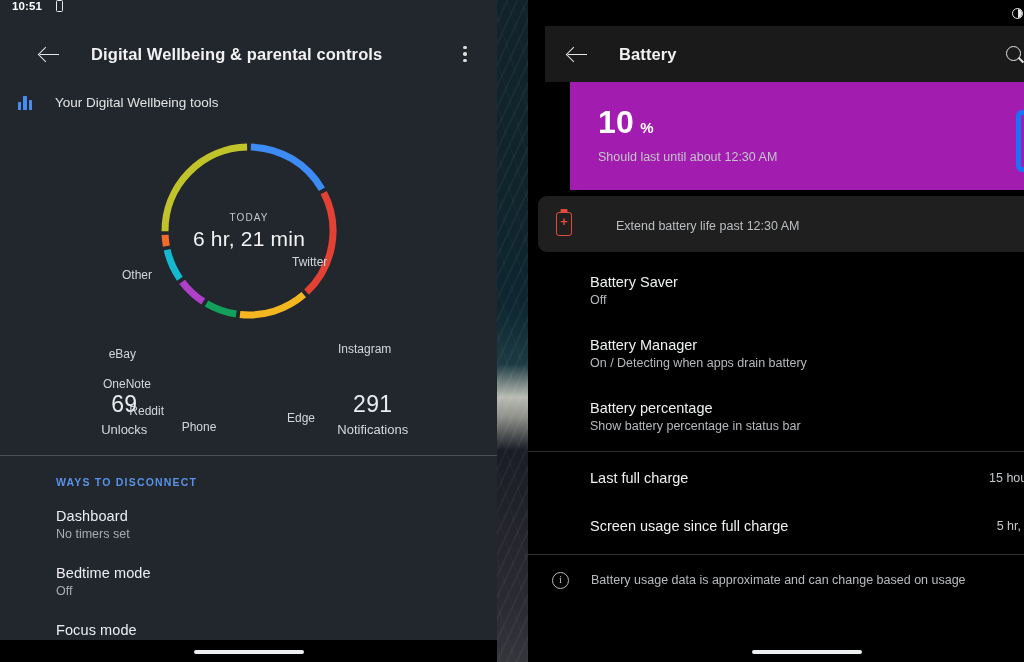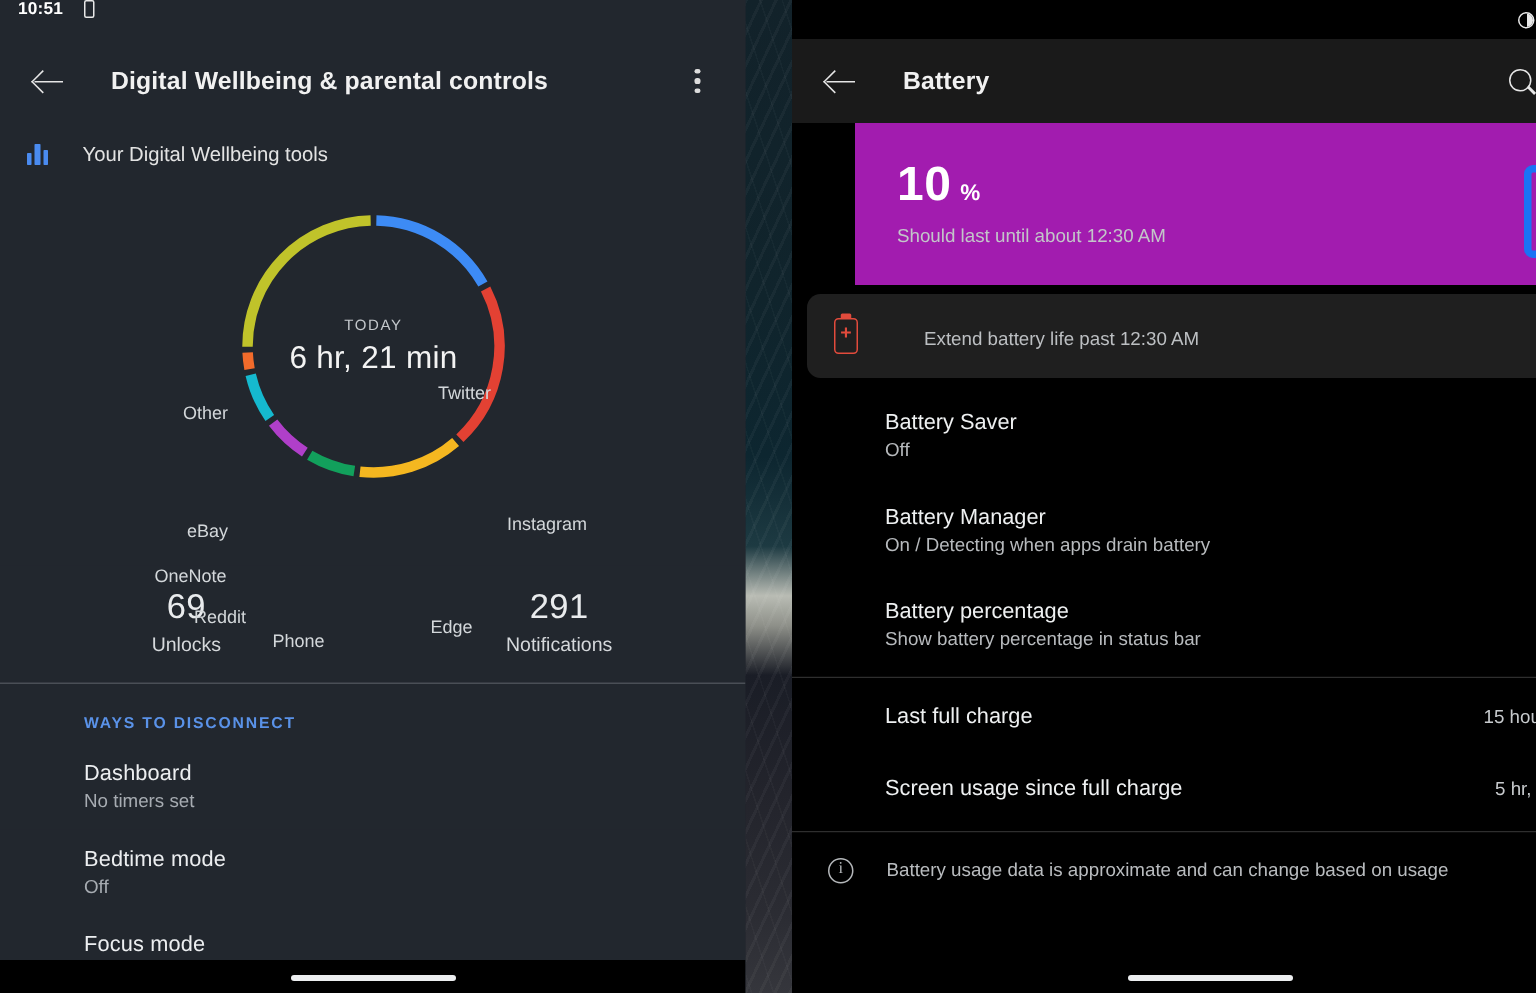--- a/index.html
+++ b/index.html
@@ -54,21 +54,21 @@
   }
   .ic-contrast::after{ content:""; position:absolute; left:50%; top:0; width:50%; height:100%; background:#e8e8e8; }
   .ic-dot{ width:3px; height:3px; border-radius:50%; background:#e8e8e8; }
   .ic-wifi{ width:13px; height:11px; position:relative; }
   .ic-sig{
     width:0; height:0; border-style:solid; border-width:0 0 11px 12px;
     border-color:transparent transparent #e8e8e8 transparent;
   }
 
   
-  .appbar{ display:flex; align-items:center; height:56px; padding:0 12px; }
+  .appbar{ display:flex; align-items:center; height:56px; padding:0 12px;margin-left:17px; }
   .appbar-left{ background:#22272e; }
   .appbar-right{ background:#1a1a1a; }
   .ab-title{ font-size:16.5px; color:#f1f1f1; font-weight:700; margin-left:22px; letter-spacing:.1px; }
   .ab-spacer{ flex:1; }
   .iconbtn{
     width:40px; height:40px; display:flex; align-items:center; justify-content:center;
     border-radius:50%; flex:0 0 auto;
   }
   .arrow-back{ width:19px; height:19px; position:relative; }
   .arrow-back::before{
@@ -250,21 +250,21 @@
           <span class="dc-total">6 hr, 21 min</span>
         </div>
       </div>
       <div id="seg-labels">
           <span class="seg-label" style="top: 133px; left: 292px;">Twitter</span>
           <span class="seg-label" style="top: 220px; left: 338px;">Instagram</span>
           <span class="seg-label" style="top: 289px; left: 287px;">Edge</span>
           <span class="seg-label" style="top: 298px; left: 199px; transform: translateX(-50%);">Phone</span>
           <span class="seg-label" style="top: 282px; left: 164px; transform: translateX(-100%);">Reddit</span>
           <span class="seg-label" style="top: 255px; left: 151px; transform: translateX(-100%);">OneNote</span>
-          <span class="seg-label" style="top: 225px; left: 152px; transform: translateX(-100%);">eBay</span>
+          <span class="seg-label" style="top: 225px; left: 136px; transform: translateX(-100%);">eBay</span>
           <span class="seg-label" style="top: 146px; left: 152px; transform: translateX(-100%);">Other</span>
         </div>
     </div>
 
     <div class="stats">
       <div class="stat">
         <span class="stat-num">69</span>
         <span class="stat-lbl">Unlocks</span>
       </div>
       <div class="stat">

